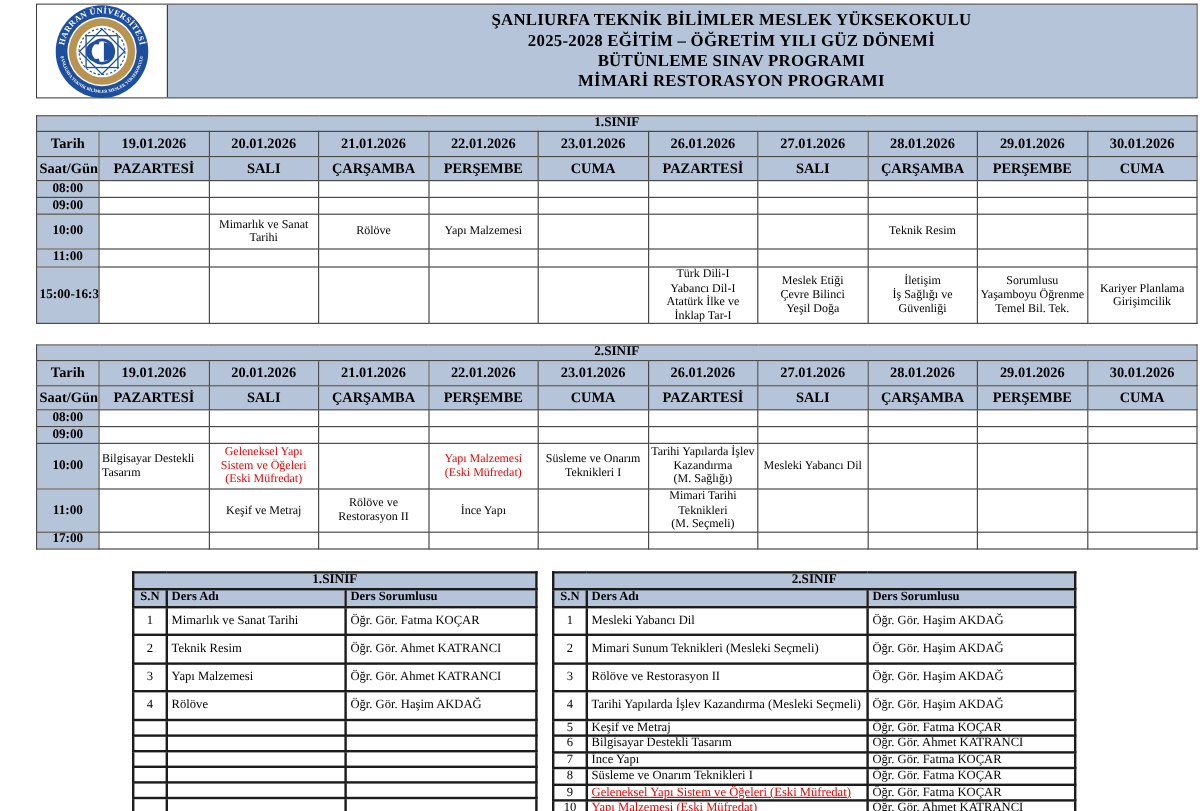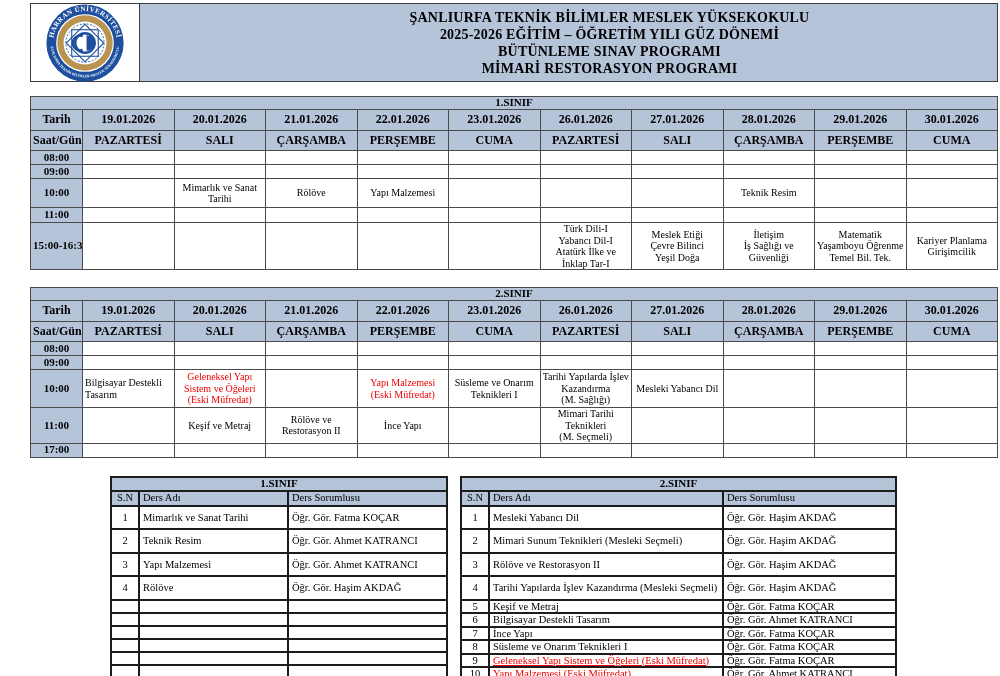--- a/index.html
+++ b/index.html
@@ -39,21 +39,21 @@
   .sched td.time{font-size:11px;}
   .sched col.c-time{width:52px;}
 
   
   .course{top:476px;font-size:10.5px;}
   .course td{
     border:2px solid #1c1c1c;vertical-align:middle;padding:0 3px;
     overflow:hidden;line-height:11.5px;text-align:left;
   }
   .course td.ttl{background:var(--hdr-blue,#b6c4da);font-weight:bold;text-align:center;font-size:11px;}
-  .course td.hd{background:var(--hdr-blue,#b6c4da);font-weight:normal;}
+  .course td.hd{background:var(--hdr-blue,#b6c4da);font-weight:bold;}
   .course td.sn{text-align:center;}
   #course1{left:110px;width:338px;}
   #course2{left:460px;width:437px;}
 
   .red{color:var(--red,#f00);}
   .ul{text-decoration:underline;}
   .left{text-align:left !important;}
 </style>
 </head>
 <body>
@@ -81,21 +81,21 @@
       <text font-size="9" font-weight="bold" fill="#ffffff" font-family="Liberation Serif, serif" letter-spacing="0.5">
         <textPath href="#arcTop" startOffset="50%" text-anchor="middle">HARRAN ÜNİVERSİTESİ</textPath>
       </text>
       <text font-size="4.6" font-weight="bold" fill="#ffffff" font-family="Liberation Serif, serif">
         <textPath href="#arcBot" startOffset="50%" text-anchor="middle">ŞANLIURFA TEKNİK BİLİMLER MESLEK YÜKSEKOKULU</textPath>
       </text>
     </svg>
   </div>
   <div class="title-cell">
     <div class="title-line">ŞANLIURFA TEKNİK BİLİMLER MESLEK YÜKSEKOKULU</div>
-    <div class="title-line">2025-2026 EĞİTİM – ÖĞRETİM YILI GÜZ DÖNEMİ</div>
+    <div class="title-line">2025-2028 EĞİTİM – ÖĞRETİM YILI GÜZ DÖNEMİ</div>
     <div class="title-line">BÜTÜNLEME SINAV PROGRAMI</div>
     <div class="title-line">MİMARİ RESTORASYON PROGRAMI</div>
   </div>
 </div>
 
 <table id="sched1" class="sched abs" style="top:96px">
   <colgroup>
       <col class="c-time">
       <col>
       <col>
@@ -198,21 +198,21 @@
         <td class="cell"></td>
         <td class="cell"></td>
         <td class="cell">Türk Dili-I
 Yabancı Dil-I
 Atatürk İlke ve İnklap Tar-I</td>
         <td class="cell">Meslek Etiği
 Çevre Bilinci
 Yeşil Doğa</td>
         <td class="cell">İletişim
 İş Sağlığı ve Güvenliği</td>
-        <td class="cell">Matematik
+        <td class="cell">Sorumlusu
 Yaşamboyu Öğrenme
 Temel Bil. Tek.</td>
         <td class="cell">Kariyer Planlama
 Girişimcilik</td>
       </tr>
     </tbody>
 </table>
 
 <table id="sched2" class="sched abs" style="top:287px">
   <colgroup>

